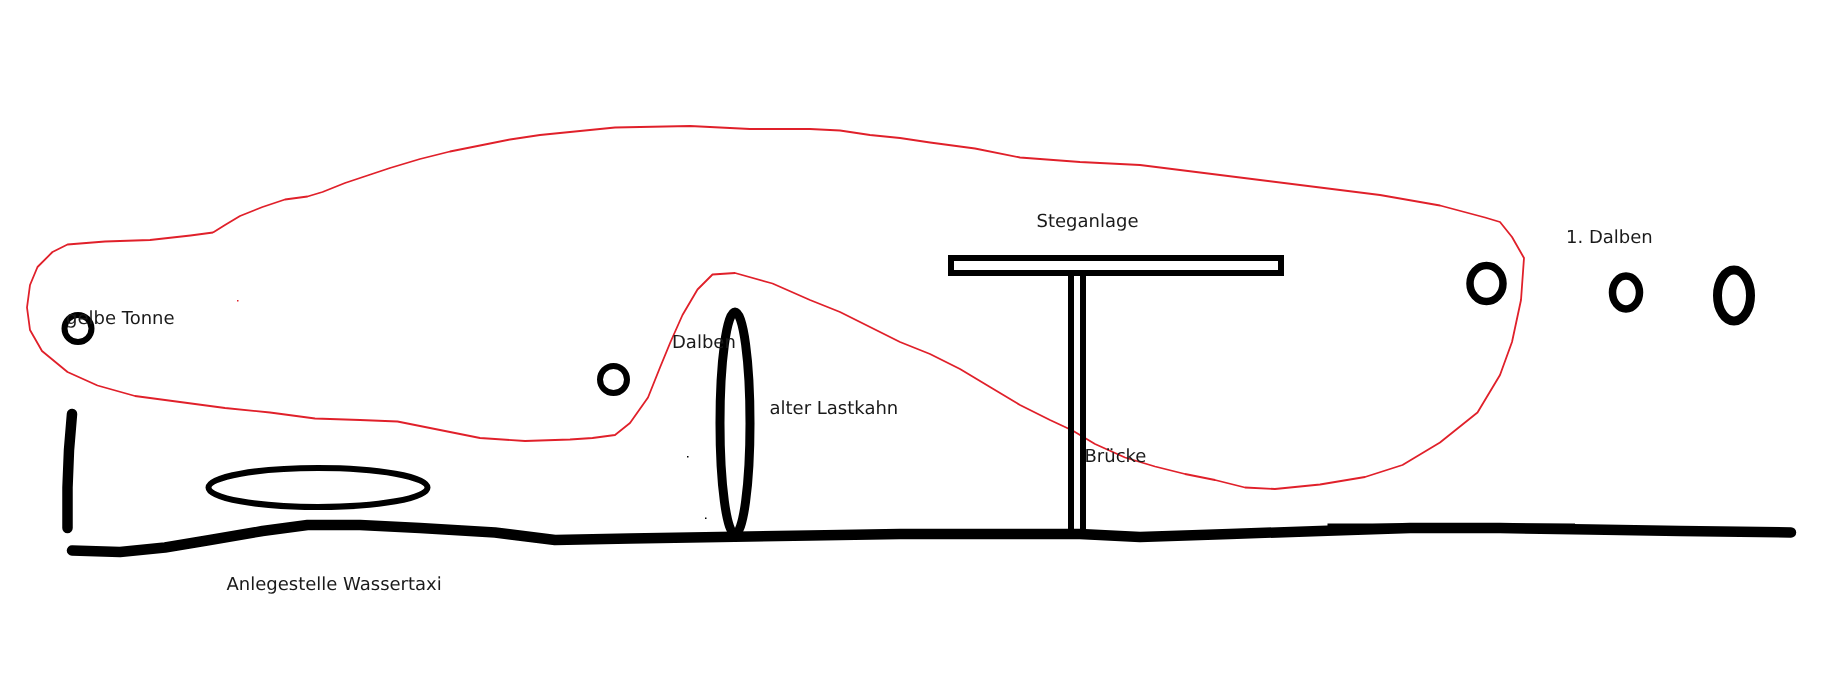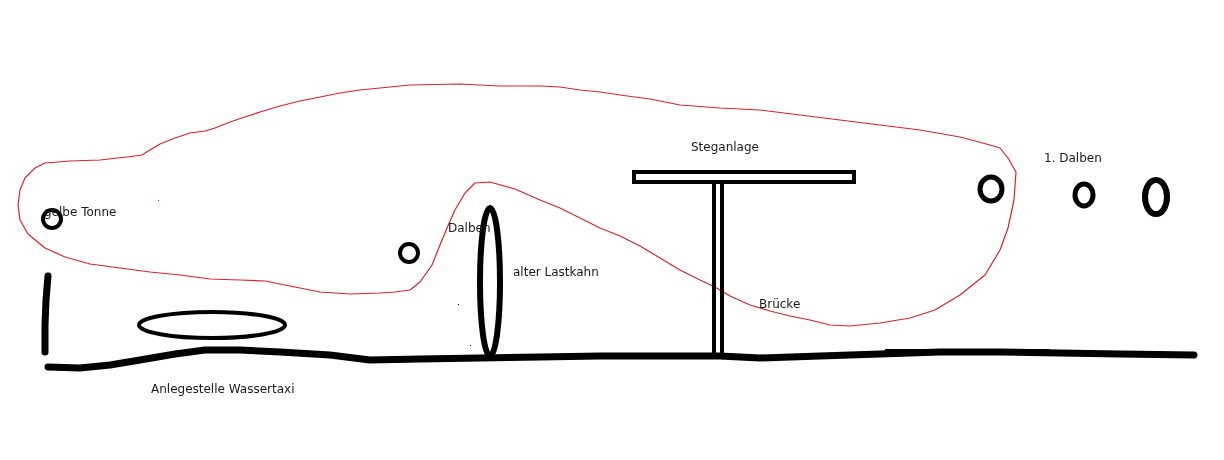--- a/index.html
+++ b/index.html
@@ -38,15 +38,15 @@
   <rect x="158" y="200" width="1" height="1" fill="#e0202a"></rect>
   <rect x="462" y="230" width="1" height="1" fill="#000"></rect>
   <rect x="458" y="304" width="1" height="1" fill="#000"></rect>
   <rect x="470" y="345" width="1" height="1" fill="#000"></rect>
 </svg>
 
 <span class="label" style="left:44px; top:183px;margin-top:22px;">gelbe Tonne</span>
 <span class="label" style="left:402px; top:221px;margin-left:46px;">Dalben</span>
 <span class="label" style="left:513px; top:265px;">alter Lastkahn</span>
 <span class="label" style="left:691px; top:140px;">Steganlage</span>
-<span class="label" style="left:759px; top:297px;">Brücke</span>
+<span class="label" style="left:723px; top:297px;">Brücke</span>
 <span class="label" style="left:1044px; top:151px;">1. Dalben</span>
 <span class="label" style="left:151px; top:382px;">Anlegestelle Wassertaxi</span>
 
 </body></html>

